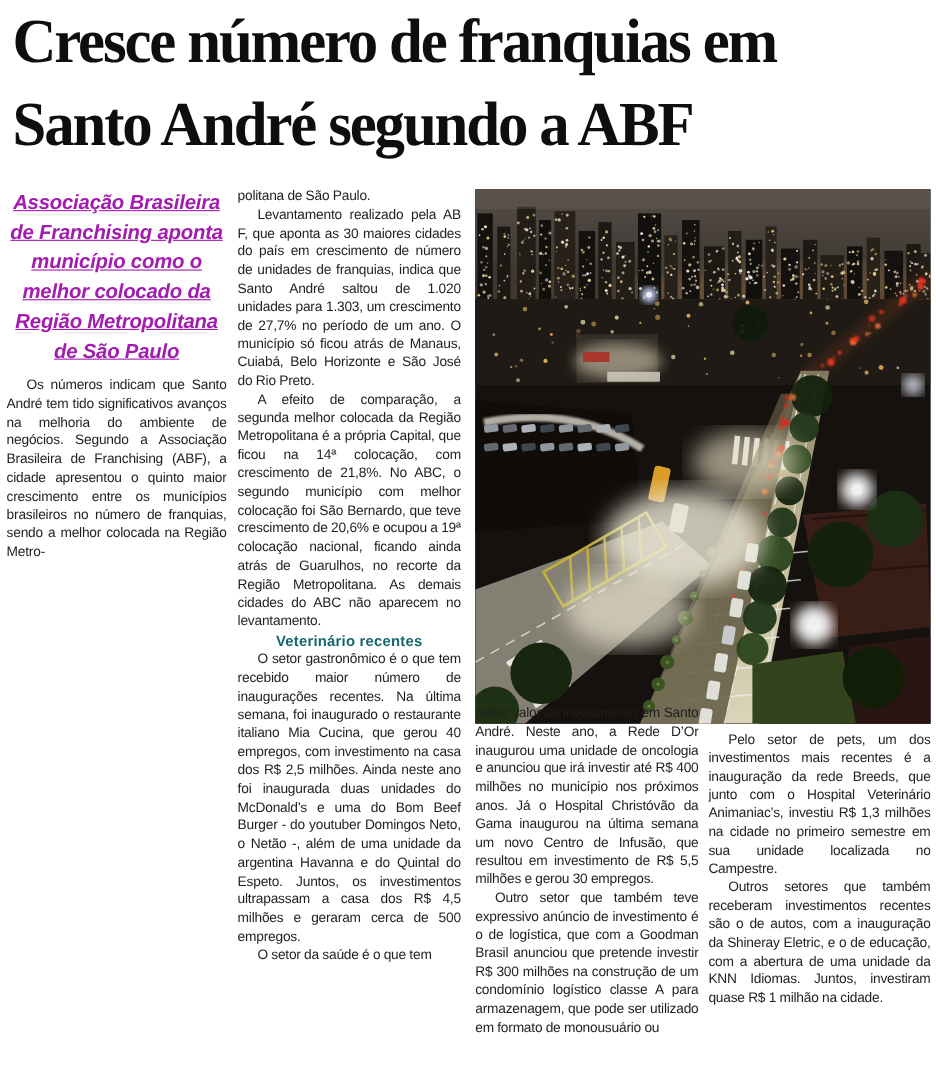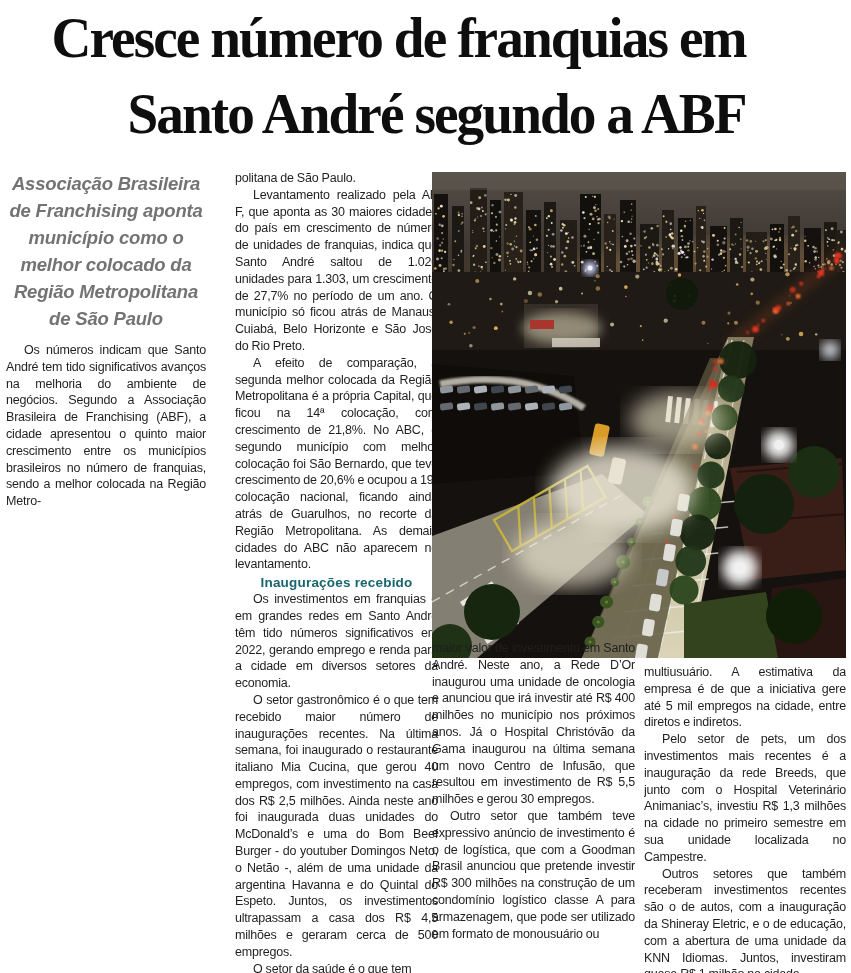--- a/index.html
+++ b/index.html
@@ -1,33 +1,33 @@
 <!DOCTYPE html>
 <html lang="pt"><head>
 <meta charset="utf-8">
 <style>
   html,body{margin:0;padding:0;background:#ffffff;}
   .page{position:relative;width:851px;height:973px;background:#ffffff;overflow:hidden;
         font-family:"Liberation Sans","DejaVu Sans",sans-serif;color:#1f1f1f;}
   
-  .headline{position:absolute;left:0;top:0;width:757px;text-align:right;color:#0e0e0e;}
+  .headline{position:absolute;left:0;top:0;width:757px;text-align:left;color:#0e0e0e;}
   .hl{font-family:"Liberation Serif","DejaVu Serif",serif;font-weight:700;font-size:57px;
       line-height:76px;letter-spacing:-2px;transform:scaleX(.97);transform-origin:50% 50%;
       white-space:nowrap;}
   
   .col{position:absolute;overflow:hidden;}
   .col1{left:6px;top:170px;width:200px;height:360px;}
-  .col2{left:216px;top:170px;width:203px;height:803px;margin-left:19px;}
+  .col2{left:216px;top:170px;width:203px;height:803px;}
   .col3{left:432px;top:640px;width:203px;height:309px;}
   .col4{left:644px;top:664px;width:202px;height:309px;}
   p.body{margin:0;font-size:12.5px;line-height:16.8px;text-align:justify;letter-spacing:-.2px;
          text-indent:18px;word-spacing:-.2px;}
   p.cont{text-indent:0;}
-  .deck{color:#737373;font-weight:700;font-style:italic;font-size:18.5px;line-height:27px;
-        text-align:center;letter-spacing:-.2px;margin:0 0 10px 0;}
+  .deck{color:#a21caf;font-weight:700;font-style:italic;font-size:18.5px;line-height:27px;
+        text-align:center;letter-spacing:-.2px;margin:0 0 10px 0;text-decoration:underline;}
   .subhead{color:#17656d;font-weight:700;font-size:13.5px;line-height:17px;text-align:center;
            margin:1px 0 0 0;letter-spacing:.2px;}
   
   .photo{position:absolute;left:432px;top:172px;width:414px;height:486px;margin:0;
          overflow:hidden;background:#241f1c;}
   .photo svg{display:block;}
 </style>
 </head>
 <body>
 
@@ -40,22 +40,21 @@
 
   <div class="col col1">
     <div class="deck">Associação Brasileira de Franchising aponta município como o melhor colocado da Região Metropolitana de São Paulo</div>
     <p class="body">Os números indicam que Santo André tem tido significativos avanços na melhoria do ambiente de negócios. Segundo a Associação Brasileira de Franchising (ABF), a cidade apresentou o quinto maior crescimento entre os municípios brasileiros no número de franquias, sendo a melhor colocada na Região Metro-</p>
   </div>
 
   <div class="col col2">
     <p class="body cont">politana de São Paulo.</p>
     <p class="body">Levantamento realizado pela AB F, que aponta as 30 maiores cidades do país em crescimento de número de unidades de franquias, indica que Santo André saltou de 1.020 unidades para 1.303, um crescimento de 27,7% no período de um ano. O município só ficou atrás de Manaus, Cuiabá, Belo Horizonte e São José do Rio Preto.</p>
     <p class="body">A efeito de comparação, a segunda melhor colocada da Região Metropolitana é a própria Capital, que ficou na 14ª colocação, com crescimento de 21,8%. No ABC, o segundo município com melhor colocação foi São Bernardo, que teve crescimento de 20,6% e ocupou a 19ª colocação nacional, ficando ainda atrás de Guarulhos, no recorte da Região Metropolitana. As demais cidades do ABC não aparecem no levantamento.</p>
-    <h3 class="subhead">Inaugurações  recebido</h3>
-    <p class="body">Os investimentos em franquias e em grandes redes em Santo André têm tido números significativos em 2022, gerando emprego e renda para a cidade em diversos setores da economia.</p>
+    <h3 class="subhead">Veterinário  recentes</h3>
     <p class="body">O setor gastronômico é o que tem recebido maior número de inaugurações recentes. Na última semana, foi inaugurado o restaurante italiano Mia Cucina, que gerou 40 empregos, com investimento na casa dos R$ 2,5 milhões. Ainda neste ano foi inaugurada duas unidades do McDonald’s e uma do Bom Beef Burger - do youtuber Domingos Neto, o Netão -, além de uma unidade da argentina Havanna e do Quintal do Espeto. Juntos, os investimentos ultrapassam a casa dos R$ 4,5 milhões e geraram cerca de 500 empregos.</p>
     <p class="body">O setor da saúde é o que tem</p>
   </div>
 
   <figure class="photo" role="img" aria-label="Vista aérea noturna de avenida iluminada com trânsito de veículos e prédios ao fundo em Santo André">
     <svg id="photo-svg" width="414" height="486" viewBox="0 0 414 486" xmlns="http://www.w3.org/2000/svg">
       <defs>
         <linearGradient id="sky" x1="0" y1="0" x2="0" y2="1">
           <stop offset="0" stop-color="#5a534c"></stop>
             <stop offset=".7" stop-color="#423b35"></stop>
@@ -834,18 +833,17 @@
       <rect x="0" y="0" width="414" height="18" fill="#6a625a" opacity=".35"></rect>
     </svg>
   </figure>
 
   <div class="col col3">
     <p class="body cont">maior valor de investimento em Santo André. Neste ano, a Rede D’Or inaugurou uma unidade de oncologia e anunciou que irá investir até R$ 400 milhões no município nos próximos anos. Já o Hospital Christóvão da Gama inaugurou na última semana um novo Centro de Infusão, que resultou em investimento de R$ 5,5 milhões e gerou 30 empregos.</p>
     <p class="body">Outro setor que também teve expressivo anúncio de investimento é o de logística, que com a Goodman Brasil anunciou que pretende investir R$ 300 milhões na construção de um condomínio logístico classe A para armazenagem, que pode ser utilizado em formato de monousuário ou</p>
   </div>
 
   <div class="col col4">
-    <p class="body cont">multiusuário. A estimativa da empresa é de que a iniciativa gere até 5 mil empregos na cidade, entre diretos e indiretos.</p>
     <p class="body">Pelo setor de pets, um dos investimentos mais recentes é a inauguração da rede Breeds, que junto com o Hospital Veterinário Animaniac’s, investiu R$ 1,3 milhões na cidade no primeiro semestre em sua unidade localizada no Campestre.</p>
     <p class="body">Outros setores que também receberam investimentos recentes são o de autos, com a inauguração da Shineray Eletric, e o de educação, com a abertura de uma unidade da KNN Idiomas. Juntos, investiram quase R$ 1 milhão na cidade.</p>
   </div>
 
 </div>
 
 </body></html>

